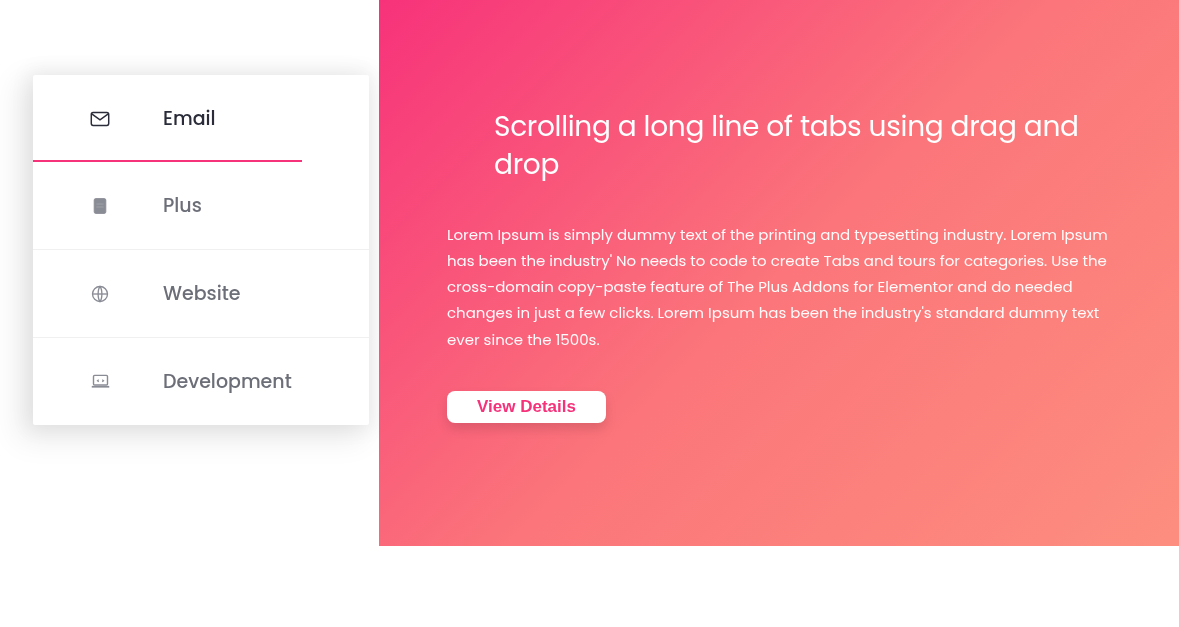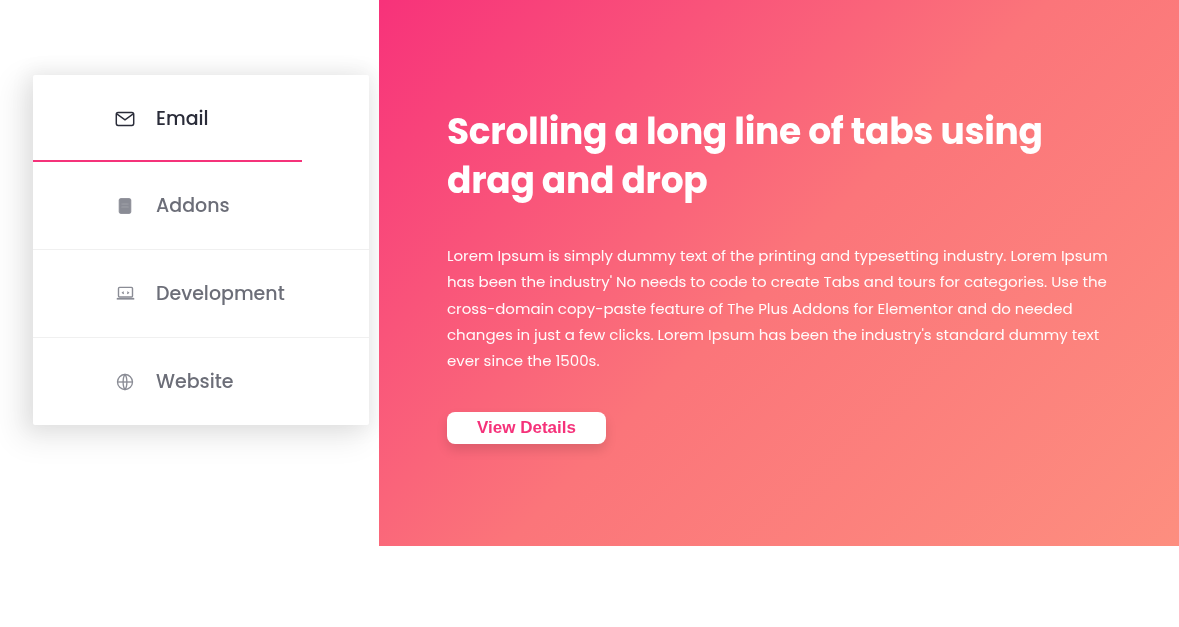--- a/index.html
+++ b/index.html
@@ -16,24 +16,25 @@
     left: 33px;
     top: 75px;
     width: 336px;
     background: #ffffff;
     box-shadow: -10px 10px 30px 5px rgba(0,0,0,0.08), 0px 0px 20px 5px rgba(0,0,0,0.06);
     border-radius: 2px;
   }
   .tab-item {
     display: flex;
     align-items: center;
-    padding: 29px 20px 29px 81px;
+    padding: 29px 20px 29px 56px;
     border-bottom: 1px solid #f0f0f0;
     cursor: pointer;
     position: relative;
+    gap: 32px;
   }
   .tab-item.active {
     border-bottom: none;
   }
   .tab-item.active::after {
     content: '';
     position: absolute;
     left: 0;
     bottom: 0;
     width: 80%;
@@ -64,25 +65,26 @@
     position: absolute;
     left: 379px;
     top: 0;
     width: 800px;
     height: 546px;
     background: linear-gradient(135deg, #f7327a 0%, #fb757a 50%, #fd8e7f 100%);
     padding: 108px 68px 60px 68px;
     color: #fff;
   }
   .content-title {
-    font-size: 36px;
-    font-weight: 700;
+    font-size: 28px;
+    font-weight: 400;
     line-height: 1.35;
     margin-bottom: 38px;
     letter-spacing: -0.3px;
+    margin-left: 47px;
   }
   .content-body {
     font-size: 15px;
     line-height: 1.75;
     margin-bottom: 38px;
     font-weight: 400;
     color: rgba(255,255,255,0.97);
   }
   .view-details-btn {
     display: inline-block;
@@ -113,45 +115,45 @@
   </div>
 
   <div class="tab-item">
     <span class="tab-icon">
       <svg viewBox="0 0 24 24" width="20" height="20" fill="#8a8c95" stroke="none">
         <rect x="5" y="3" width="14" height="18" rx="2"></rect>
         <rect x="8" y="9" width="8" height="1.3" fill="#fff"></rect>
         <rect x="8" y="12.5" width="8" height="1.3" fill="#fff"></rect>
       </svg>
     </span>
-    <span class="tab-label">Addons</span>
+    <span class="tab-label">Plus</span>
   </div>
 
+
+  <div class="tab-item">
+    <span class="tab-icon">
+      <svg viewBox="0 0 24 24" width="20" height="20" fill="none" stroke="#8a8c95" stroke-width="1.6">
+        <circle cx="12" cy="12" r="9"></circle>
+        <path d="M3 12 L21 12"></path>
+        <path d="M12 3 C15 6.5 15 17.5 12 21 C9 17.5 9 6.5 12 3 Z"></path>
+      </svg>
+    </span>
+    <span class="tab-label">Website</span>
+  </div>
 
   <div class="tab-item">
     <span class="tab-icon">
       <svg viewBox="0 0 24 24" width="21" height="21" fill="none" stroke="#8a8c95" stroke-width="1.6">
         <rect x="4" y="5" width="16" height="11" rx="1.2"></rect>
         <path d="M2 18 L22 18" stroke-width="2"></path>
         <path d="M10 10 L8.5 11.2 L10 12.4 M14 10 L15.5 11.2 L14 12.4" stroke-width="1.3"></path>
       </svg>
     </span>
     <span class="tab-label">Development</span>
   </div>
 
-  <div class="tab-item">
-    <span class="tab-icon">
-      <svg viewBox="0 0 24 24" width="20" height="20" fill="none" stroke="#8a8c95" stroke-width="1.6">
-        <circle cx="12" cy="12" r="9"></circle>
-        <path d="M3 12 L21 12"></path>
-        <path d="M12 3 C15 6.5 15 17.5 12 21 C9 17.5 9 6.5 12 3 Z"></path>
-      </svg>
-    </span>
-    <span class="tab-label">Website</span>
-  </div>
-
 </div>
 
 <div class="content-panel">
   <h1 class="content-title">Scrolling a long line of tabs using drag and drop</h1>
   <p class="content-body">Lorem Ipsum is simply dummy text of the printing and typesetting industry. Lorem Ipsum has been the industry' No needs to code to create Tabs and tours for categories. Use the cross-domain copy-paste feature of The Plus Addons for Elementor and do needed changes in just a few clicks. Lorem Ipsum has been the industry's standard dummy text ever since the 1500s.</p>
   <button class="view-details-btn">View Details</button>
 </div>
 
 </body></html>

